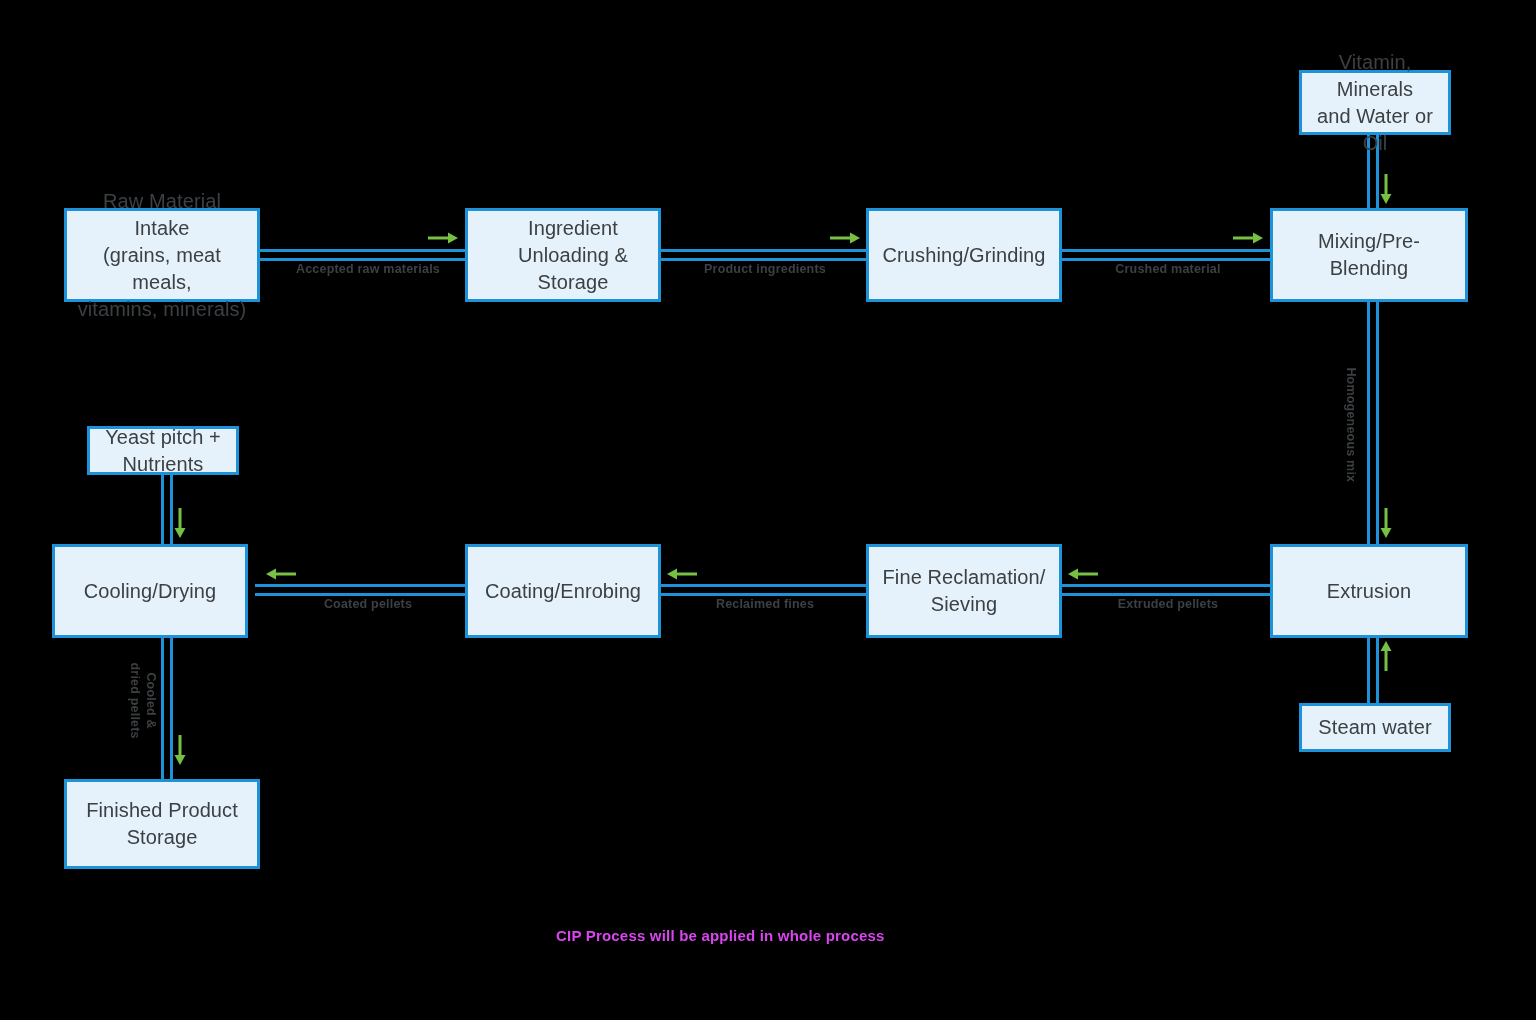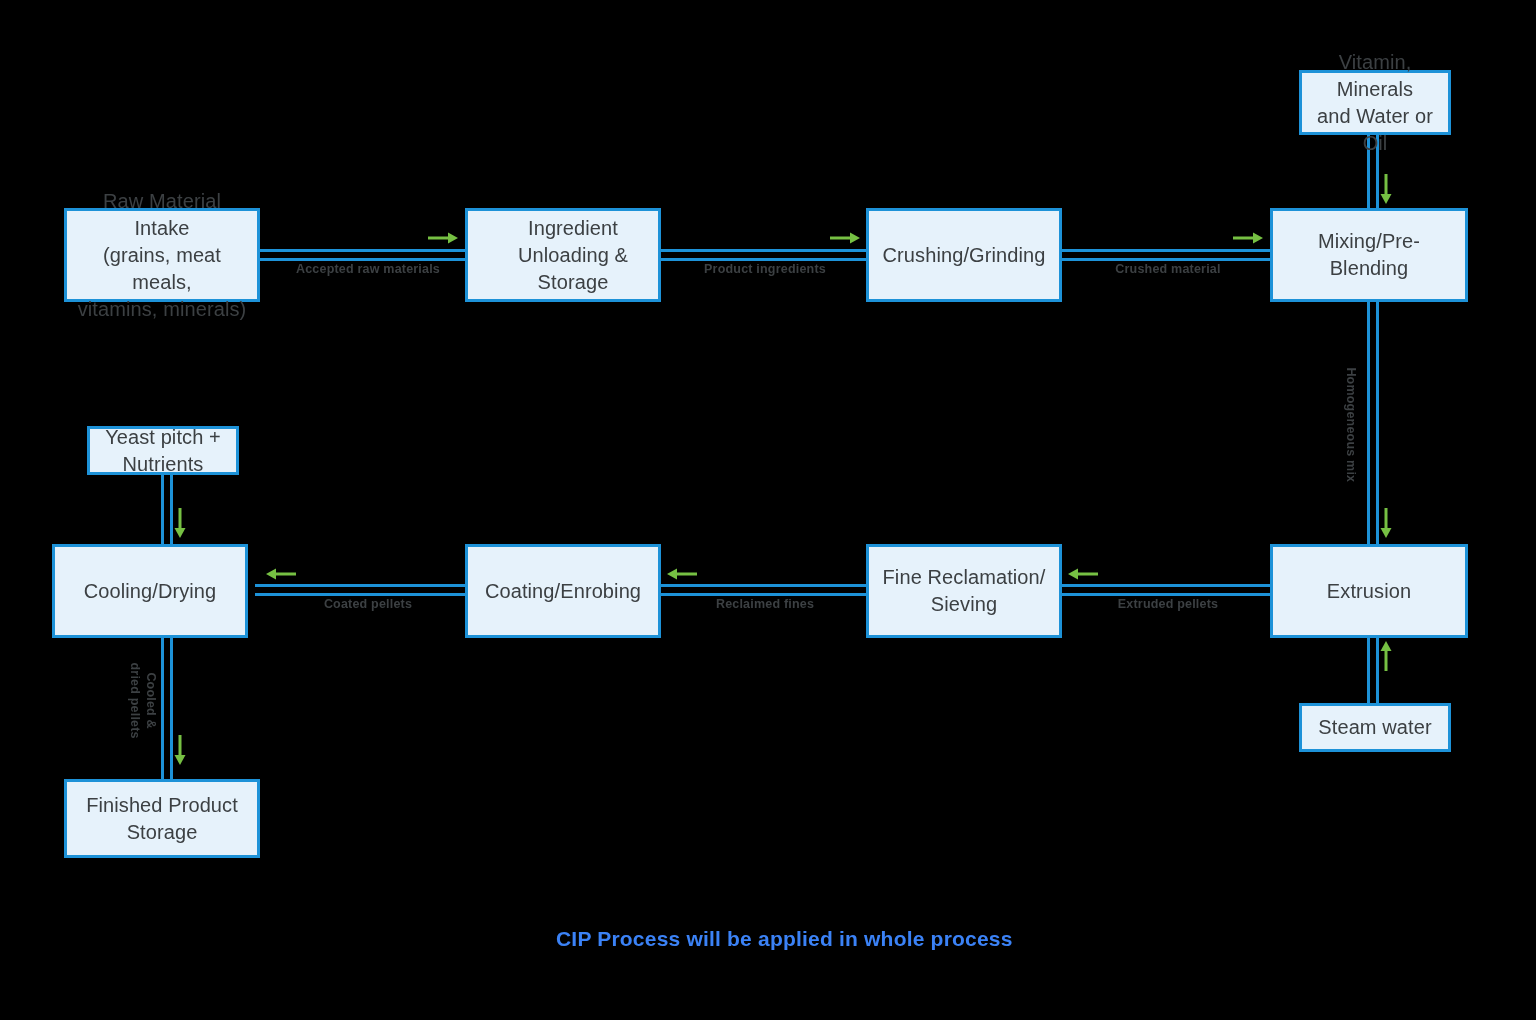--- a/index.html
+++ b/index.html
@@ -81,22 +81,22 @@
   .elabel.vert {
     transform-origin: center center;
   }
   .elabel.rot-cw {
     transform: rotate(90deg);
   }
 
   
   .caption {
     position: absolute;
-    color: #3b82f6;
-    font-size: 21px;
+    color: #d946ef;
+    font-size: 15px;
     font-weight: 700;
     letter-spacing: 0.2px;
     white-space: nowrap;
     z-index: 8;
   }
 </style>
 </head>
 <body>
 
 <div id="canvas">
@@ -145,21 +145,21 @@
 
   <div class="node" style="left:1299px; top:703px; width:152px; height:49px;">Steam water</div>
 
   <div class="node" style="left:465px; top:544px; width:196px; height:94px;">Coating/Enrobing</div>
 
   <div class="node" style="left:52px; top:544px; width:196px; height:94px;">Cooling/Drying</div>
 
   <div class="node" style="left:87px; top:426px; width:152px; height:49px;">Yeast pitch +
 Nutrients</div>
 
-  <div class="node" style="left:64px; top:779px; width:196px; height:79px;text-align:center;">Finished Product
+  <div class="node" style="left:64px; top:779px; width:196px; height:90px;text-align:center;">Finished Product
 Storage</div>
 
   <div class="arrow" style="left:428px; top:231px;">
     <svg width="30" height="14" viewBox="0 0 30 14">
       <line x1="0" y1="7" x2="22" y2="7" stroke="#76c043" stroke-width="3"></line>
       <polygon points="20,1.5 30,7 20,12.5" fill="#76c043"></polygon>
     </svg>
   </div>
 
   <div class="arrow" style="left:830px; top:231px;">

